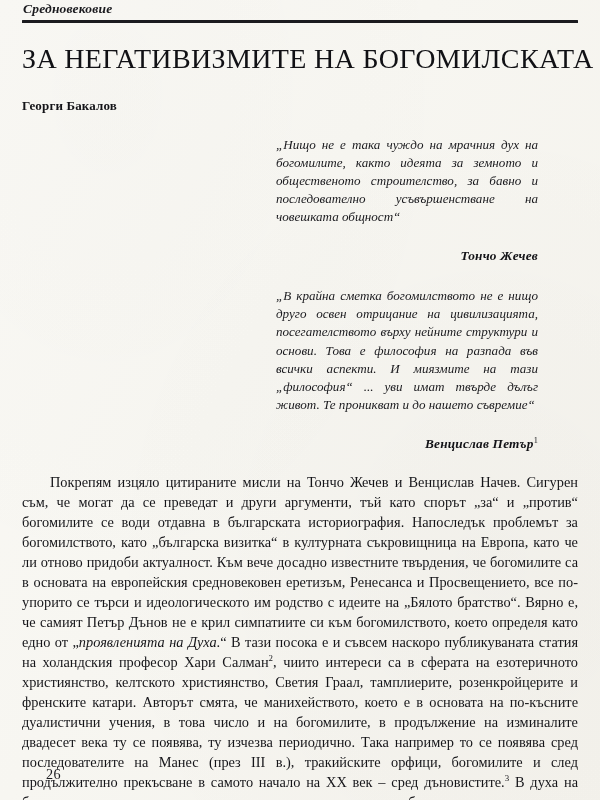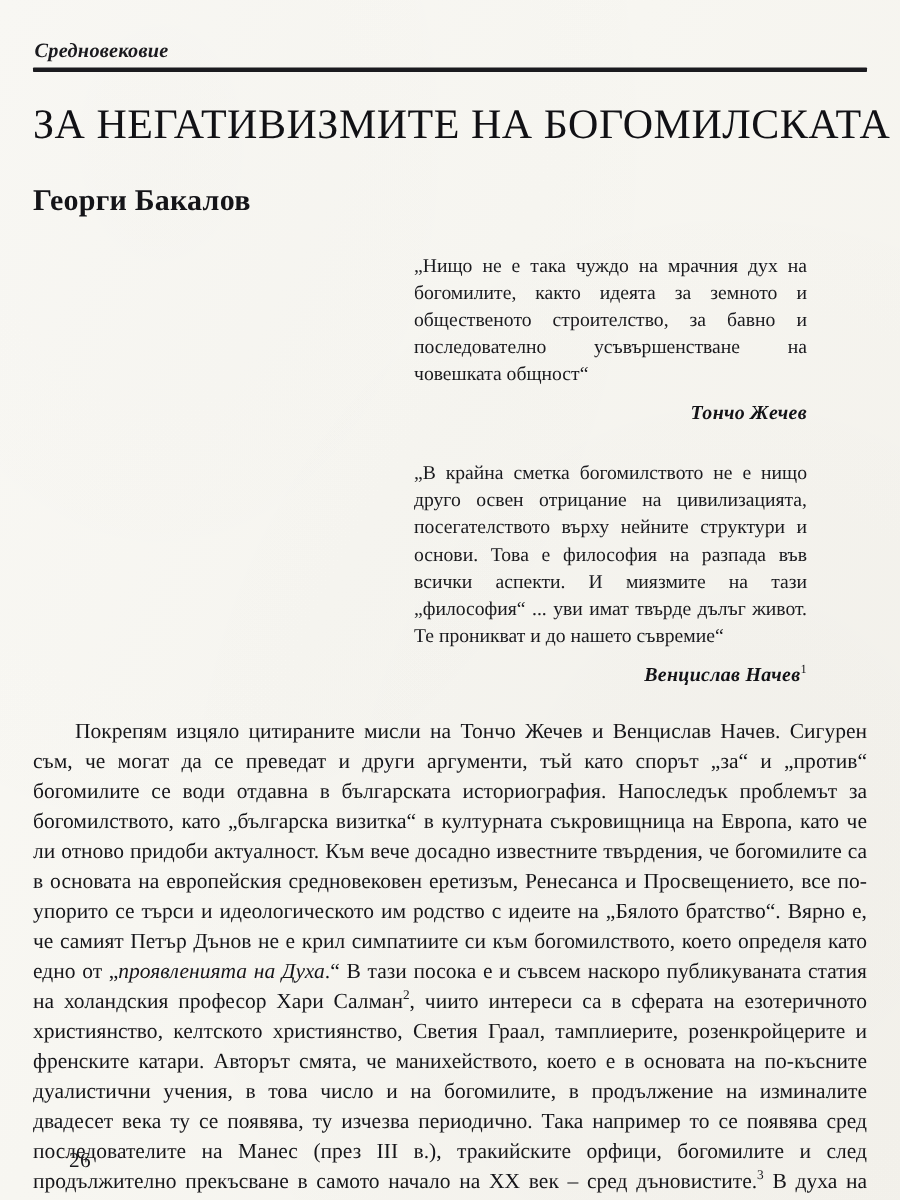--- a/index.html
+++ b/index.html
@@ -38,21 +38,21 @@
     width: 556px;
   }
 
   
   .running-head {
     font-style: italic;
     font-weight: bold;
     font-size: 13.5px;
     letter-spacing: 0.2px;
     color: #1a1a1e;
-    padding-top: 26px;
+    padding-top: 1px;
     margin-left: 1px;
   }
 
   .head-rule {
     margin-top: 3px;
     height: 3.2px;
     background: #1b1b1f;
     width: 556px;
     border-radius: 0.5px;
   }
@@ -63,48 +63,49 @@
     font-size: 28px;
     font-weight: normal;
     letter-spacing: 0.35px;
     line-height: 1.12;
     color: #111115;
     white-space: nowrap;
   }
 
   .byline {
     margin-top: 23px;
-    font-size: 20px;
+    font-size: 13px;
     font-weight: bold;
     letter-spacing: 0.15px;
     color: #141418;
   }
 
   
   .epigraphs {
     margin-top: 22px;
     margin-left: 214px;
     width: 342px;
   }
 
   .epigraph + .epigraph {
     margin-top: 23px;
   }
 
   .epigraph-text {
+    font-style: italic;
     font-size: 13.1px;
     line-height: 1.385;
     text-align: justify;
     text-justify: inter-word;
     color: #1a1a1e;
     hyphens: manual;
   }
 
   .epigraph-source {
-    margin-top: 9px;
+    margin-top: 22px;
     text-align: right;
     font-style: italic;
     font-weight: bold;
     font-size: 13.3px;
     letter-spacing: 0.2px;
     color: #131317;
   }
 
   sup {
     font-size: 0.62em;
@@ -168,21 +169,21 @@
       <blockquote class="epigraph">
         <div class="epigraph-text">„Нищо не е така чуждо на мрачния дух на богомилите, както идеята за земното и общественото строителство, за бавно и последователно усъвършенстване на човешката общност“</div>
         <div class="epigraph-source">
           <span>Тончо Жечев</span>
         </div>
       </blockquote>
 
       <blockquote class="epigraph">
         <div class="epigraph-text">„В крайна сметка богомилството не е нищо друго освен отрицание на цивилизацията, посегателството върху нейните структури и основи. Това е философия на разпада във всички аспекти. И миязмите на тази „философия“ ... уви имат твърде дълъг живот. Те проникват и до нашето съвремие“</div>
         <div class="epigraph-source">
-          <span>Венцислав Начев</span><sup>1</sup>
+          <span>Венцислав Петър</span><sup>1</sup>
         </div>
       </blockquote>
 
     </div>
 
     <div class="body-text">
       <p><span>Покрепям изцяло цитираните мисли на Тончо Жечев и Венцислав Начев. Сигурен съм, че могат да се преведат и други аргументи, тъй като спорът „за“ и „против“ богомилите се води отдавна в българската историография. Напоследък проблемът за богомилството, като „българска визитка“ в културната съкровищница на Европа, като че ли отново придоби актуалност. Към вече досадно известните твърдения, че богомилите са в основата на европейския средновековен еретизъм, Ренесанса и Просвещението, все по-упорито се търси и идеологическото им родство с идеите на „Бялото братство“. Вярно е, че самият Петър Дънов не е крил симпатиите си към богомилството, което определя като едно от „</span><em>проявленията на Духа</em><span>.“ В тази посока е и съвсем наскоро публикуваната статия на холандския професор Хари Салман</span><sup>2</sup><span>, чиито интереси са в сферата на езотеричното християнство, келтското християнство, Светия Граал, тамплиерите, розенкройцерите и френските катари. Авторът смята, че </span><strong>манихейството</strong><span>, което е в основата на по-късните дуалистични учения, в това число и на богомилите, в продължение на изминалите двадесет века ту се появява, ту изчезва периодично. Така например то се появява сред последователите на Манес (през III в.), тракийските орфици, богомилите и след продължително прекъсване в самото начало на XX век – сред дъновистите.</span><sup>3</sup><span> В духа на богомилската панацея се изказа и становището, че тъкмо българските еретици, чрез своите западни последователи катари и лоларди в т.нар. „Ренесанс от XII в.“, са създали качествено ново отношение спрямо жената.</span></p>
     </div>
 
   </div>

